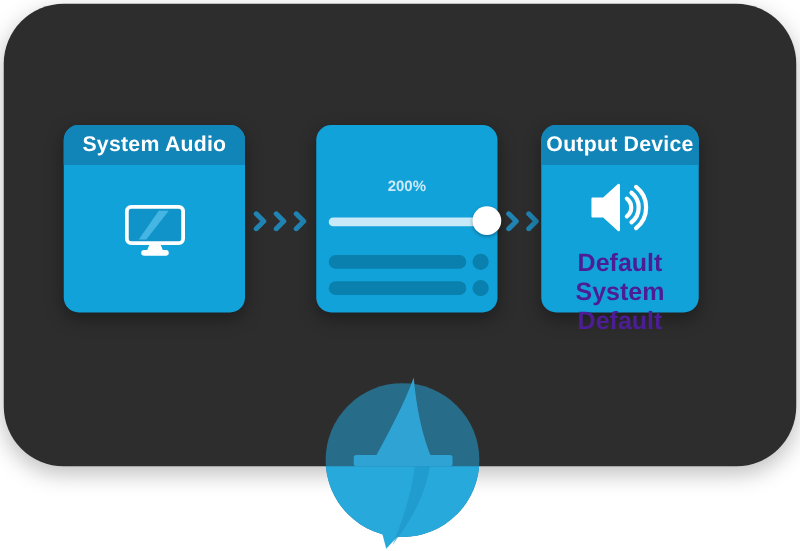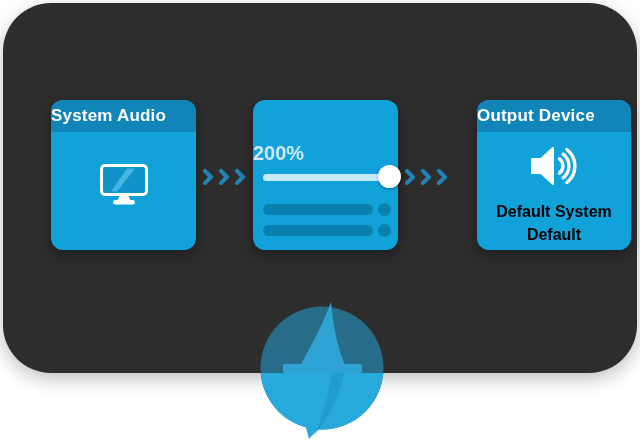--- a/index.html
+++ b/index.html
@@ -12,33 +12,33 @@
     background:#2E2D2E;border-radius:48px;
     box-shadow:0 6px 18px rgba(0,0,0,.25);
   }
   .card{
     position:absolute;top:100px;height:150px;width:145px;
     background:#12A2DA;border-radius:12px;
     box-shadow:0 5px 14px rgba(0,0,0,.35);
   }
   .card-1{left:51px;}
   .card-2{left:253px;}
-  .card-3{left:477px;width:126px;padding-left:28px;}
+  .card-3{left:433px;width:126px;}
   .card-header{
     position:absolute;left:0;top:0;right:0;height:32px;
     background:#1184B8;border-radius:12px 12px 0 0;
     color:#ffffff;font-weight:700;font-size:17px;line-height:32px;
-    text-align:left;letter-spacing:.2px;
+    text-align:center;letter-spacing:.2px;
   }
   .icon-wrap{position:absolute;left:0;right:0;display:flex;justify-content:center;}
   .card-1 .icon-wrap{top:64px;}
   .card-3 .icon-wrap{top:42px;}
   .vol-value{
     position:absolute;left:0;right:0;top:42px;height:20px;
-    color:#CCE9F7;font-weight:700;font-size:20px;
+    text-align:center;color:#CCE9F7;font-weight:700;font-size:12px;
   }
   .slider{position:absolute;left:10px;top:64px;width:128px;height:25px;}
   .slider-track{
     position:absolute;left:0;top:10px;width:128px;height:7px;
     background:#C7E9F8;border-radius:4px;
   }
   .slider-knob{
     position:absolute;top:1px;width:23px;height:23px;border-radius:50%;
     background:#ffffff;box-shadow:0 1px 3px rgba(0,0,0,.35);
   }
@@ -48,21 +48,21 @@
   .ph-pill{
     position:absolute;left:0;top:1px;width:110px;height:11px;
     background:#0A80AE;border-radius:6px;
   }
   .ph-dot{
     position:absolute;left:115px;top:0;width:13px;height:13px;
     background:#0A80AE;border-radius:50%;
   }
   .out-text{
     position:absolute;left:0;right:0;top:100px;
-    text-align:center;color:#000000;font-weight:700;font-size:16px;line-height:23px;
+    text-align:center;color:#4c1d95;font-weight:700;font-size:20px;line-height:23px;
   }
   .chevrons{position:absolute;top:169px;width:46px;height:16px;}
   .chevrons-1{left:202px;}
   .chevrons-2{left:404px;}
   .logo{position:absolute;left:255px;top:298px;width:135px;height:143px;}
 </style>
 </head>
 <body>
 
 <div class="canvas">

